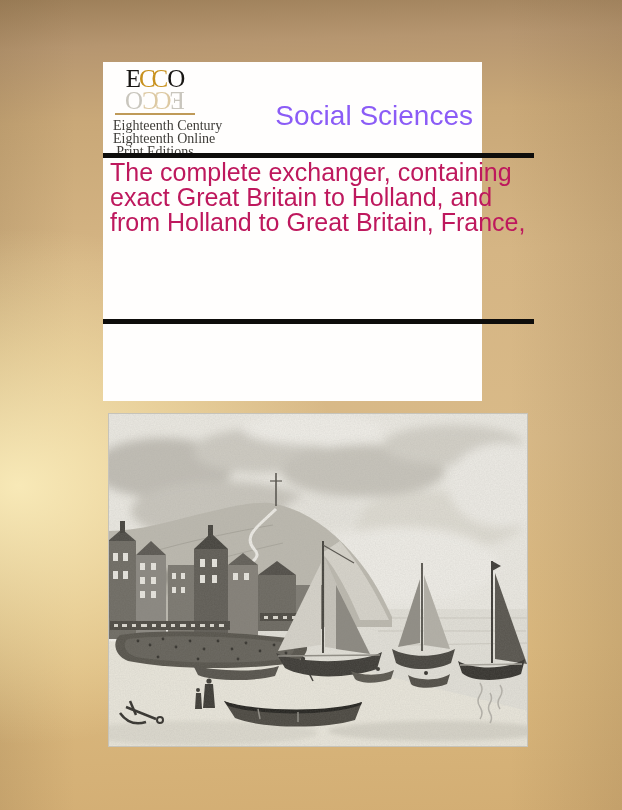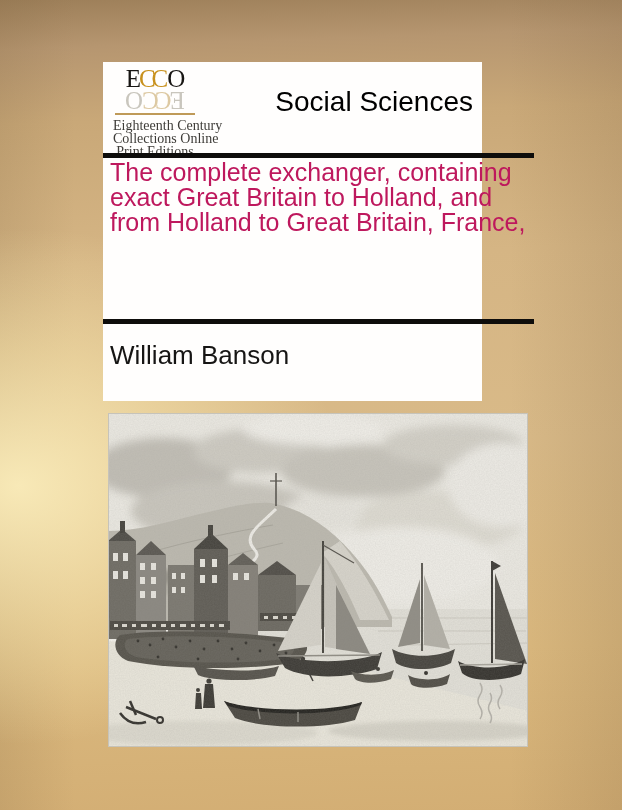--- a/index.html
+++ b/index.html
@@ -36,22 +36,22 @@
     color:#c9c6bd; letter-spacing:-1px; white-space:nowrap;
   }
   .logo-reflection .cc { color:#ddc9a2; letter-spacing:-4px; margin:0 3px 0 -1px; }
   .logo-rule { width:80px; height:2px; background:#bf9a58; margin:1px auto 4px auto; }
   .logo-tagline {
     font-family:"Liberation Serif", serif; font-size:14px; line-height:13px; color:#3e3c38;
     white-space:nowrap;
   }
 
   .category {
-    position:absolute; top:24px; right:9px;
-    font-size:28px; color:#000000; letter-spacing:0;
+    position:absolute; top:38px; right:9px;
+    font-size:28px; color:#8b5cf6; letter-spacing:0;
   }
 
   .title-block { position:absolute; left:7px; top:98px; width:422px; color:#be185d; }
   .title-line { font-size:25px; line-height:25.2px; white-space:nowrap; }
 
   .author { position:absolute; left:7px; top:278px; font-size:26px; color:#161514; }
 
   
   .engraving {
     position:absolute; left:108px; top:413px; width:420px; height:334px;
@@ -64,37 +64,36 @@
 
 <div class="cover">
 
   <div class="panel">
 
     <div class="logo-block">
       <div class="logo-word"><span>E</span><span class="cc">CC</span><span>O</span></div>
       <div><span class="logo-reflection"><span>E</span><span class="cc">CC</span><span>O</span></span></div>
       <div class="logo-rule"></div>
       <div class="logo-tagline">Eighteenth Century</div>
-      <div class="logo-tagline">Collections Online</div>
+      <div class="logo-tagline">Eighteenth Online</div>
       <div class="logo-tagline">Print Editions</div>
     </div>
 
     <div class="category">Social Sciences</div>
 
     <div class="rule rule-1"></div>
 
     <div class="title-block" aria-label="The complete exchanger, containing tables of exchange for the ready and exact computing of any sum of money from Great Britain to Holland, and from Holland to Great Britain, France, Spain, Italy, &amp;c. ... By William Banson.">
       <div class="title-line">The complete exchanger, containing</div>
       <div class="title-line">exact Great Britain to Holland, and</div>
       <div class="title-line">from Holland to Great Britain, France,</div>
     </div>
 
     <div class="rule rule-2"></div>
 
-    <div class="author">William Banson</div>
   </div>
 
   <div class="engraving">
     <svg viewBox="0 0 420 334" role="img" aria-label="Harbour town beneath a hill: houses and a crowd on the beach, fishing boats with raised sails, rowboats, figures and an anchor on the sand, a dark-sailed boat on the water at right">
       <defs>
         <filter id="soft">
             <feGaussianBlur stdDeviation="5"></feGaussianBlur>
           </filter>
         <filter id="soft2">
             <feGaussianBlur stdDeviation="2"></feGaussianBlur>

